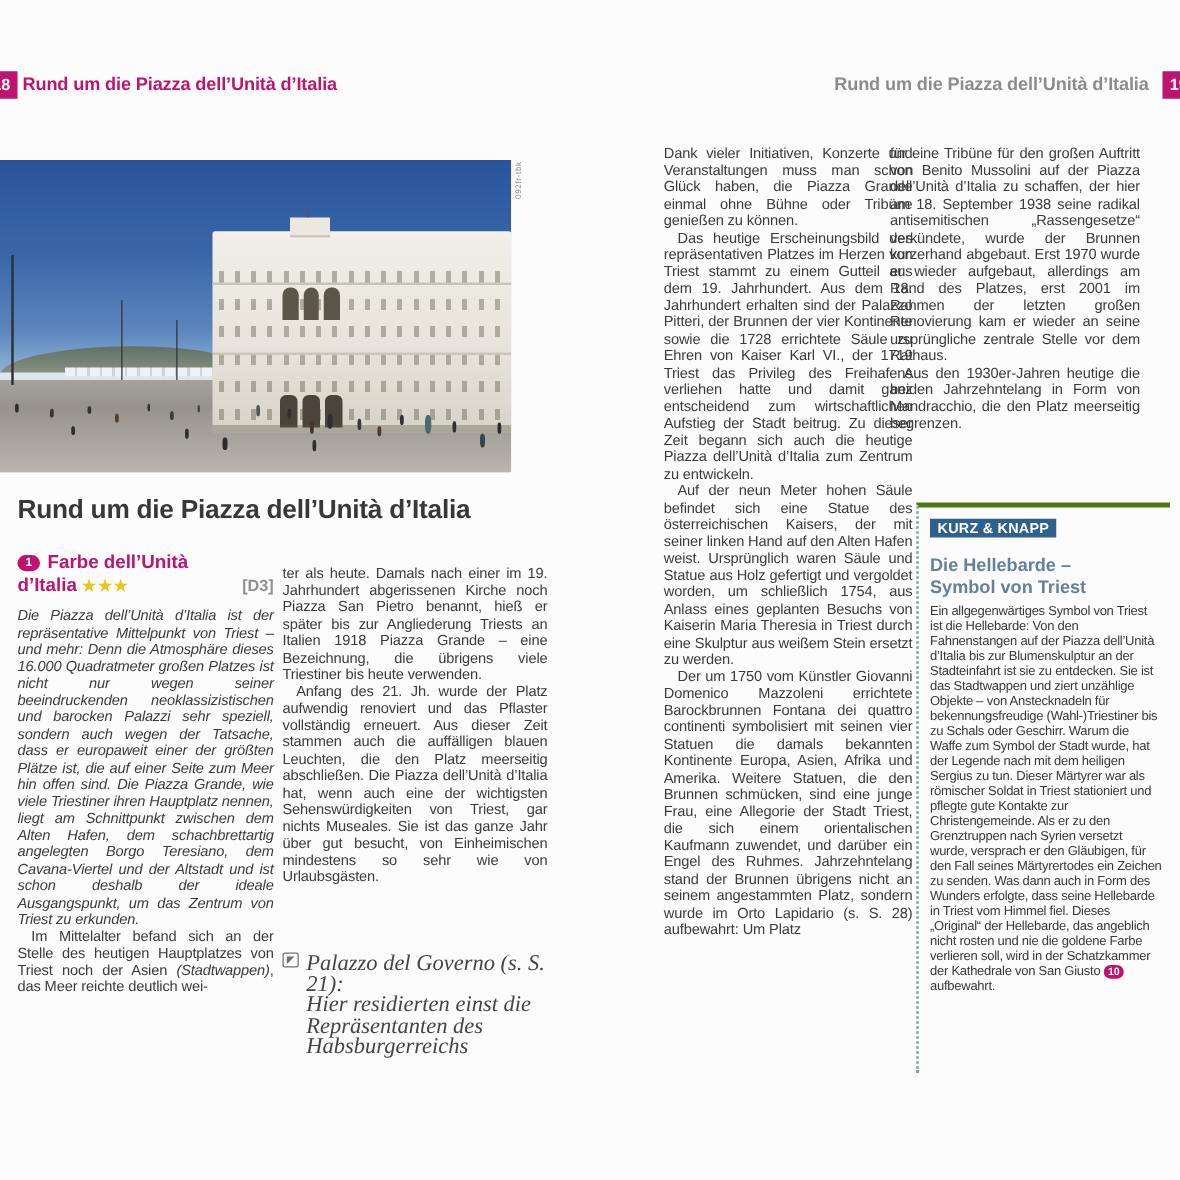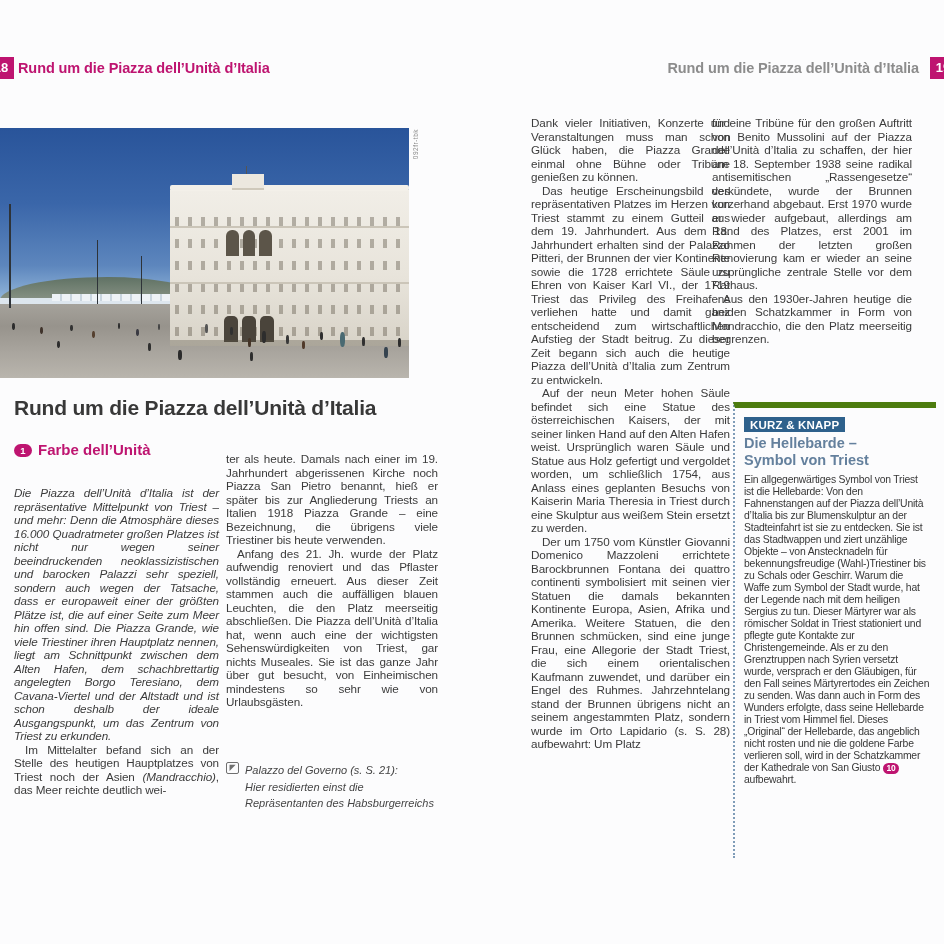--- a/index.html
+++ b/index.html
@@ -74,29 +74,29 @@
   .seg-i{font-style:italic}
   #col1{left:14px;top:486px;width:205px}
   #col2{left:226px;top:452px;width:212px}
   #col3{left:531px;top:116px;width:199px}
   #col4{left:712px;top:116px;width:200px}
 
   
   .caption-wrap{position:absolute;left:226px;top:762px;width:212px;display:flex;gap:6px;align-items:flex-start}
   .cap-icon{flex:0 0 auto;width:11px;height:10px;border:1px solid #6f6f6f;border-radius:2px;
     color:#6f6f6f;font-size:8px;line-height:10px;text-align:center}
-  .caption{font-family:Liberation Sans, sans-serif;font-style:italic;font-size:11px;
+  .caption{font-family:Liberation Serif, serif;font-style:italic;font-size:18px;
     line-height:16.5px;color:#454545;white-space:pre-line}
 
   
   .kk-box{position:absolute;left:733px;top:402px;width:203px;height:456px;
-    border-top:6px solid #4d7c0f;border-left:2px dotted #7f9cb8;box-sizing:border-box;padding-left:9px}
+    border-top:4px solid #4d7c0f;border-left:2px dotted #7f9cb8;box-sizing:border-box;padding-left:9px}
   .kk-label{display:inline-block;margin-top:9px;background:var(--steel);color:#fff;
     font-weight:700;font-size:11.5px;padding:2px 6px 1px;letter-spacing:.2px}
-  .kk-title{margin-top:2px;color:var(--boxtitle);font-weight:700;font-size:14.5px;
+  .kk-title{margin-top:14px;color:var(--boxtitle);font-weight:700;font-size:14.5px;
     line-height:17px;white-space:pre-line}
   .kk-body{margin-top:5px;width:186px;font-size:10.4px;line-height:12px;color:#383838;
     letter-spacing:-.2px;text-align:left}
   .ref-badge{min-width:14px;height:11px;border-radius:7px;font-size:8.5px;line-height:11px;
     vertical-align:0;padding:0 1px}
 </style>
 </head>
 <body style="--mag: #be1470; --steel: #2e618c; --boxtitle: #64809d; --gold: #f0c419;">
 
 <div class="hdr-box hdr-left">18</div>
@@ -158,25 +158,32 @@
 </div>
 <div class="credit">092fr-tbk</div>
 
 <h1 class="section-title">Rund um die Piazza dell’Unità d’Italia</h1>
 
 <div class="entry-head">
   <div class="entry-line1">
     <span class="badge-oval entry-badge">1</span>
     <span>Farbe dell’Unità</span>
   </div>
+  <div class="entry-line2">
+    <span>
+      <span>d’Italia</span>
+      <span class="stars">★★★</span>
+    </span>
+    <span class="map-ref">[D3]</span>
+  </div>
 </div>
 
 <div class="col" id="col1">
   <p class="ital">Die Piazza dell’Unità d’Italia ist der repräsentative Mittelpunkt von Triest – und mehr: Denn die Atmosphäre dieses 16.000 Quadratmeter großen Platzes ist nicht nur wegen seiner beeindruckenden neoklassizistischen und barocken Palazzi sehr speziell, sondern auch wegen der Tatsache, dass er europaweit einer der größten Plätze ist, die auf einer Seite zum Meer hin offen sind. Die Piazza Grande, wie viele Triestiner ihren Hauptplatz nennen, liegt am Schnittpunkt zwischen dem Alten Hafen, dem schachbrettartig angelegten Borgo Teresiano, dem Cavana-Viertel und der Altstadt und ist schon deshalb der ideale Ausgangspunkt, um das Zentrum von Triest zu erkunden.</p>
-  <p class="indent"><span>Im Mittelalter befand sich an der Stelle des heutigen Hauptplatzes von Triest noch der </span><span class="seg-b">Asien</span><span> </span><span class="seg-i">(Mandracchio)</span><span>, das Meer reichte deutlich wei-</span></p>
+  <p class="indent"><span>Im Mittelalter befand sich an der Stelle des heutigen Hauptplatzes von Triest noch der </span><span class="seg-b">Asien</span><span> </span><span class="seg-i">(Stadtwappen)</span><span>, das Meer reichte deutlich wei-</span></p>
 </div>
 
 <div class="col" id="col2">
   <p>ter als heute. Damals nach einer im 19. Jahrhundert abgerissenen Kirche noch Piazza San Pietro benannt, hieß er später bis zur Angliederung Triests an Italien 1918 Piazza Grande – eine Bezeichnung, die übrigens viele Triestiner bis heute verwenden.</p>
   <p class="indent">Anfang des 21. Jh. wurde der Platz aufwendig renoviert und das Pflaster vollständig erneuert. Aus dieser Zeit stammen auch die auffälligen blauen Leuchten, die den Platz meerseitig abschließen. Die Piazza dell’Unità d’Italia hat, wenn auch eine der wichtigsten Sehenswürdigkeiten von Triest, gar nichts Museales. Sie ist das ganze Jahr über gut besucht, von Einheimischen mindestens so sehr wie von Urlaubsgästen.</p>
 </div>
 
 <div class="caption-wrap">
   <span class="cap-icon">◤</span>
   <div class="caption">Palazzo del Governo (s. S. 21):
@@ -186,21 +193,21 @@
 
 <div class="col" id="col3">
   <p>Dank vieler Initiativen, Konzerte und Veranstaltungen muss man schon Glück haben, die Piazza Grande einmal ohne Bühne oder Tribüne genießen zu können.</p>
   <p class="indent"><span>Das heutige Erscheinungsbild des repräsentativen Platzes im Herzen von Triest stammt zu einem Gutteil aus dem </span><span class="seg-b">19. Jahrhundert</span><span>. Aus dem 18. Jahrhundert erhalten sind der </span><span class="seg-b">Palazzo Pitteri</span><span>, der Brunnen der vier Kontinente sowie die 1728 errichtete </span><span class="seg-b">Säule zu Ehren von Kaiser Karl VI.</span><span>, der 1719 Triest das Privileg des Freihafens verliehen hatte und damit ganz entscheidend zum wirtschaftlichen Aufstieg der Stadt beitrug. Zu dieser Zeit begann sich auch die heutige Piazza dell’Unità d’Italia zum Zentrum zu entwickeln.</span></p>
   <p class="indent"><span>Auf der neun Meter hohen </span><span class="seg-b">Säule</span><span> befindet sich eine Statue des österreichischen Kaisers, der mit seiner linken Hand auf den Alten Hafen weist. Ursprünglich waren Säule und Statue aus Holz gefertigt und vergoldet worden, um schließlich 1754, aus Anlass eines geplanten Besuchs von Kaiserin Maria Theresia in Triest durch eine Skulptur aus weißem Stein ersetzt zu werden.</span></p>
   <p class="indent"><span>Der um 1750 vom Künstler Giovanni Domenico Mazzoleni errichtete Barockbrunnen </span><span class="seg-b">Fontana dei quattro continenti</span><span> symbolisiert mit seinen vier Statuen die damals bekannten Kontinente Europa, Asien, Afrika und Amerika. Weitere Statuen, die den Brunnen schmücken, sind eine junge Frau, eine Allegorie der Stadt Triest, die sich einem orientalischen Kaufmann zuwendet, und darüber ein Engel des Ruhmes. Jahrzehntelang stand der Brunnen übrigens nicht an seinem angestammten Platz, sondern wurde im Orto Lapidario (s. S. 28) aufbewahrt: Um Platz</span></p>
 </div>
 
 <div class="col" id="col4">
   <p>für eine Tribüne für den großen Auftritt von Benito Mussolini auf der Piazza dell’Unità d’Italia zu schaffen, der hier am 18. September 1938 seine radikal antisemitischen „Rassengesetze“ verkündete, wurde der Brunnen kurzerhand abgebaut. Erst 1970 wurde er wieder aufgebaut, allerdings am Rand des Platzes, erst 2001 im Rahmen der letzten großen Renovierung kam er wieder an seine ursprüngliche zentrale Stelle vor dem Rathaus.</p>
-  <p class="indent"><span>Aus den 1930er-Jahren heutige die beiden </span><span class="seg-b">Schatzkammer</span><span> in Form von Mandracchio, die den Platz meerseitig begrenzen.</span></p>
+  <p class="indent"><span>Aus den 1930er-Jahren heutige die beiden </span><span class="seg-b">Jahrzehntelang</span><span> in Form von Mandracchio, die den Platz meerseitig begrenzen.</span></p>
 </div>
 
 <div class="kk-box">
   <span class="kk-label">KURZ &amp; KNAPP</span>
   <div class="kk-title">Die Hellebarde –
 Symbol von Triest</div>
   <div class="kk-body"><span>Ein allgegenwärtiges Symbol von Triest ist die Hellebarde: Von den Fahnenstangen auf der Piazza dell’Unità d’Italia bis zur Blumenskulptur an der Stadteinfahrt ist sie zu entdecken. Sie ist das Stadtwappen und ziert unzählige Objekte – von Anstecknadeln für bekennungsfreudige (Wahl-)Triestiner bis zu Schals oder Geschirr. Warum die Waffe zum Symbol der Stadt wurde, hat der Legende nach mit dem heiligen Sergius zu tun. Dieser Märtyrer war als römischer Soldat in Triest stationiert und pflegte gute Kontakte zur Christengemeinde. Als er zu den Grenztruppen nach Syrien versetzt wurde, versprach er den Gläubigen, für den Fall seines Märtyrertodes ein Zeichen zu senden. Was dann auch in Form des Wunders erfolgte, dass seine Hellebarde in Triest vom Himmel fiel. Dieses „Original“ der Hellebarde, das angeblich nicht rosten und nie die goldene Farbe verlieren soll, wird in der Schatzkammer der Kathedrale von San Giusto </span><span class="badge-oval ref-badge">10</span><span> aufbewahrt.</span></div>
 </div>
 
 </body></html>

